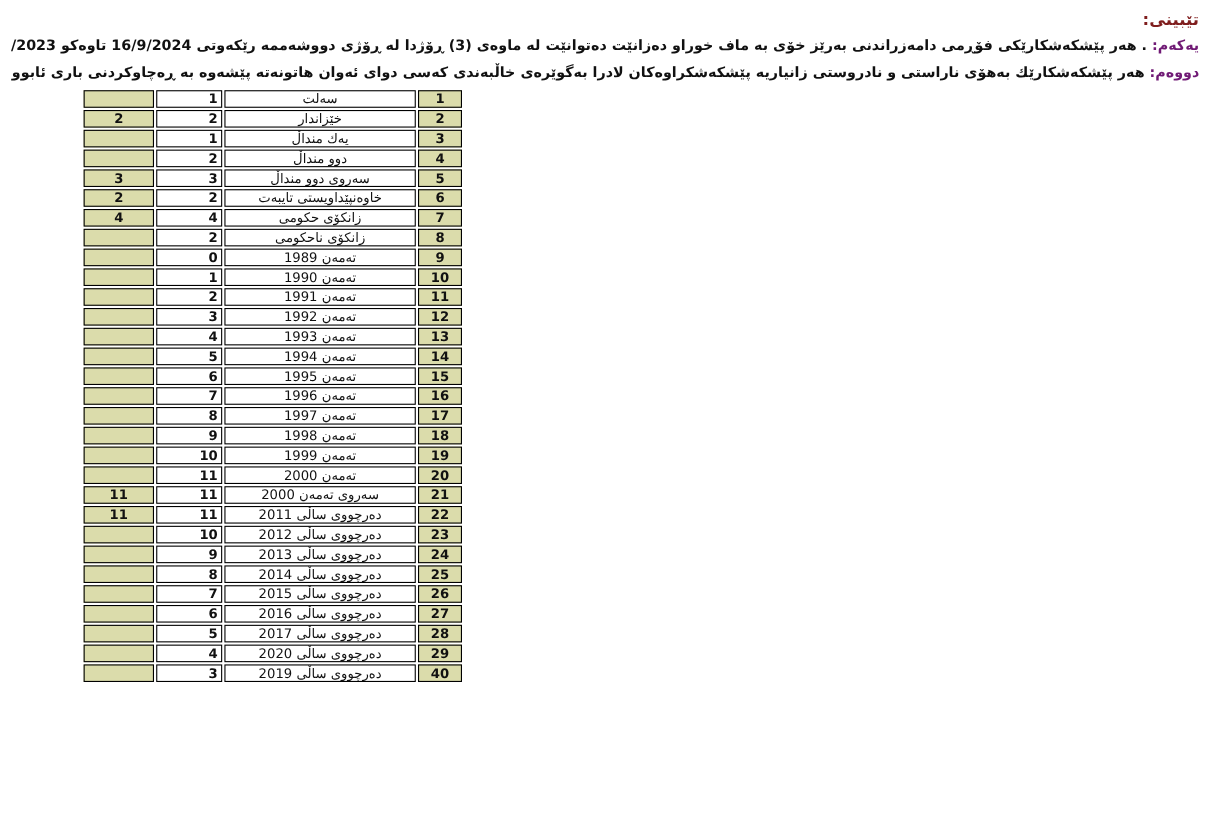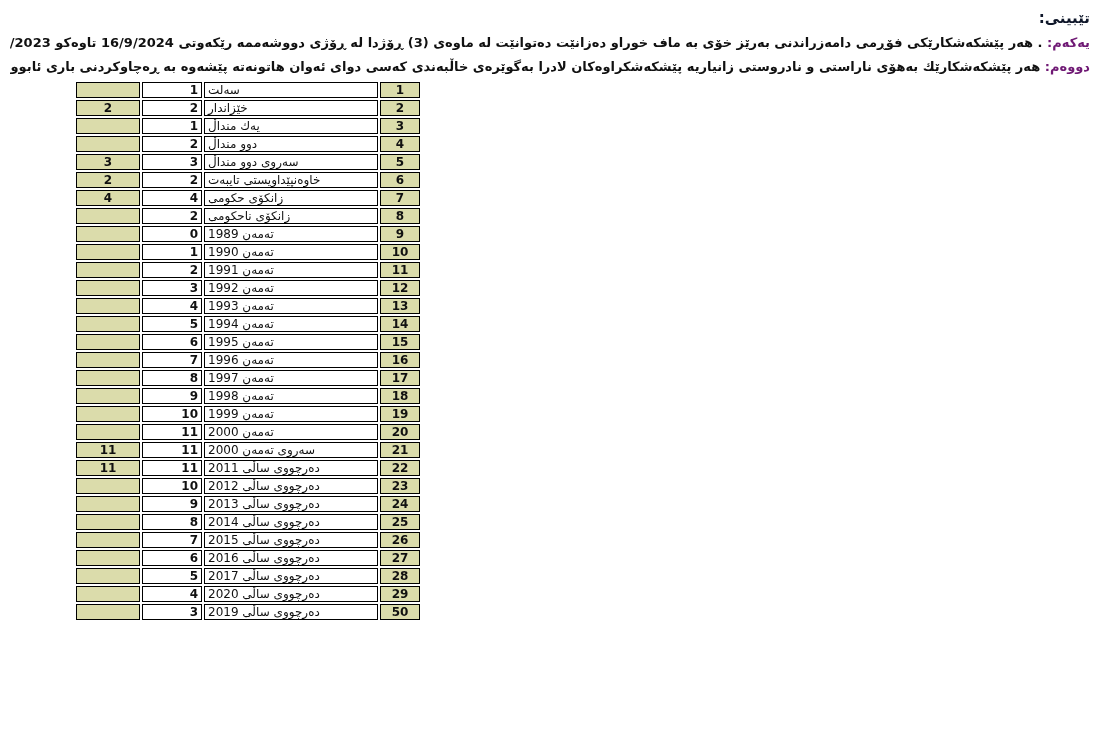--- a/index.html
+++ b/index.html
@@ -10,21 +10,21 @@
     font-family: "DejaVu Sans", sans-serif;
     direction: rtl;
   }
   .page {
     width: 1100px; height: 750px;
     padding: 8px 10px 0 10px;
   }
   .doc-title {
     font-size: 15px;
     font-weight: 700;
-    color: #0f172a;
+    color: #7f1d1d;
     line-height: 20px;
     margin-bottom: 4px;
   }
   .note-line {
     font-size: 13px;
     line-height: 21px;
     white-space: nowrap;
     overflow: hidden;
     color: #111111;
     font-weight: 700;
@@ -48,21 +48,21 @@
     border: 1px solid #000000;
     height: 16px;
     font-size: 12px;
     line-height: 14px;
     padding: 0 3px;
     color: #111111;
     vertical-align: middle;
   }
   td.shade { background: #dbdcab; }
   td.num   { width: 40px;  text-align: center; font-weight: 700; }
-  td.label { width: 174px; text-align: left; font-weight: 400; background: #ffffff; }
+  td.label { width: 174px; text-align: center; font-weight: 400; background: #ffffff; }
   td.val   { width: 60px;  text-align: right; padding-left: 3px; padding-right: 8px; font-weight: 700; background: #ffffff; }
   td.extra { width: 64px;  text-align: center; font-weight: 700; }
 </style>
 </head>
 <body>
 
 <div class="page">
 
   <div class="doc-title">تێبینی:</div>
 
@@ -249,21 +249,21 @@
             <td class="val">5</td>
             <td class="extra shade"></td>
           </tr>
           <tr>
             <td class="num shade">29</td>
             <td class="label">دەرچووی ساڵی 2020</td>
             <td class="val">4</td>
             <td class="extra shade"></td>
           </tr>
           <tr>
-            <td class="num shade">50</td>
+            <td class="num shade">40</td>
             <td class="label">دەرچووی ساڵی 2019</td>
             <td class="val">3</td>
             <td class="extra shade"></td>
           </tr>
         </tbody>
     </table>
   </div>
 
 </div>
 

